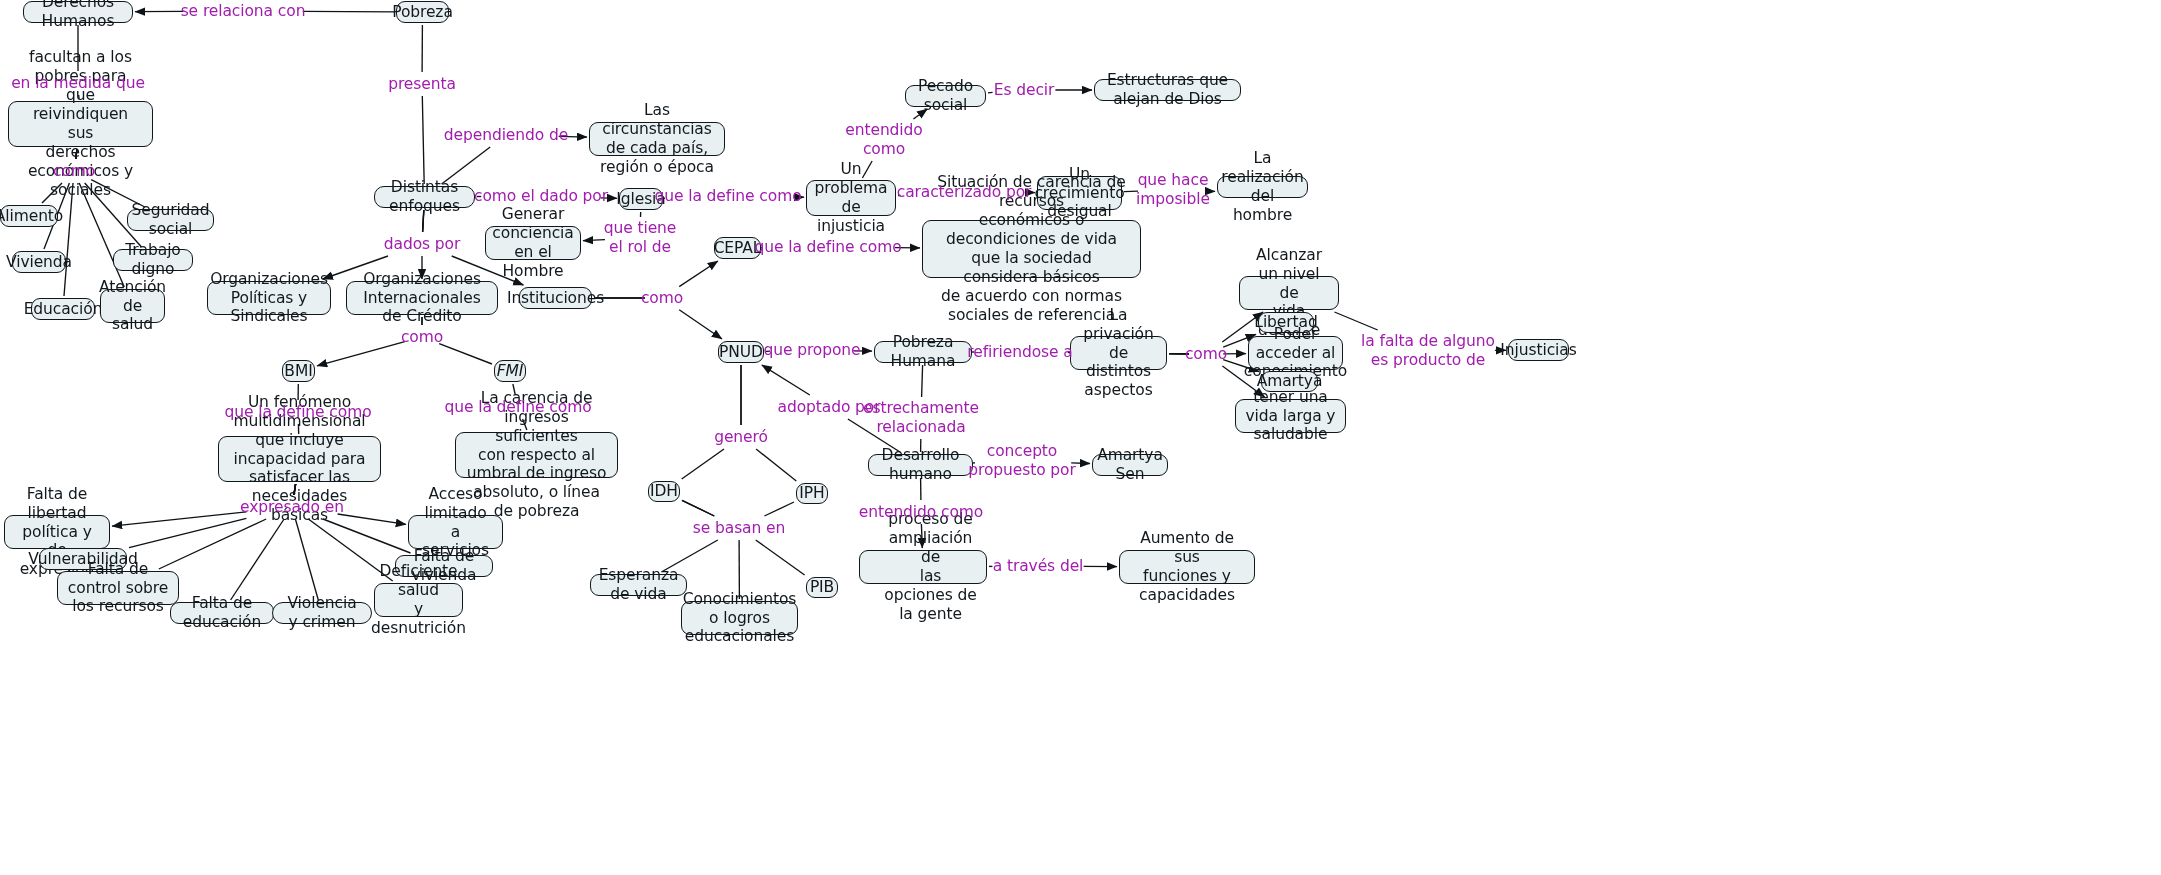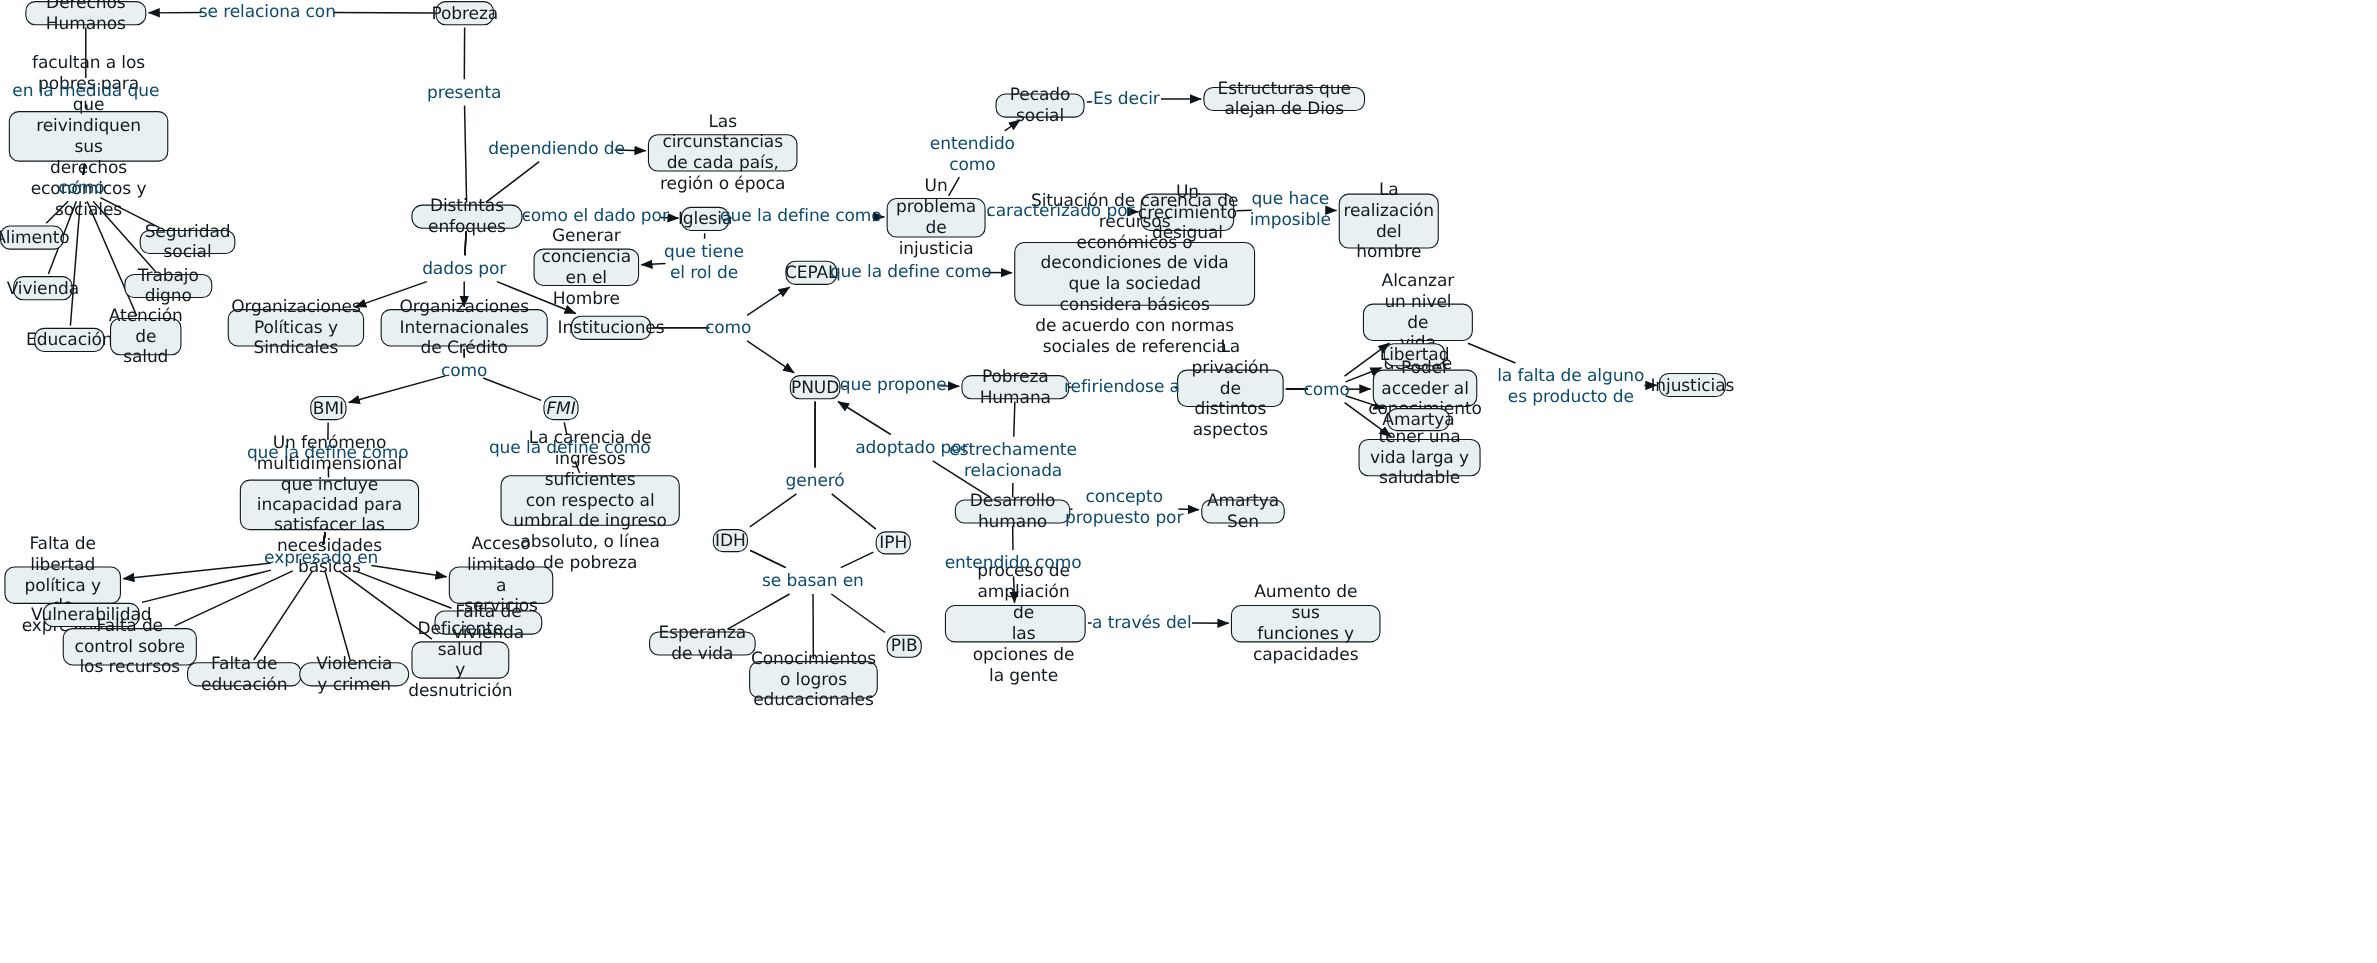--- a/index.html
+++ b/index.html
@@ -34,21 +34,21 @@
     text-align: center;
     display: flex;
     align-items: center;
     justify-content: center;
     padding: 3px 9px;
     white-space: pre-line;
     letter-spacing: -0.1px;
   }
   .linklabel {
     position: absolute;
-    color: #0c4a6e;
+    color: #a21caf;
     font-size: 15.5px;
     line-height: 1.2;
     text-align: center;
     white-space: pre-line;
     background: transparent;
     letter-spacing: -0.1px;
     transform: translate(-50%, -50%);
   }
 </style>
 </head>
@@ -213,21 +213,21 @@
       <div class="node" style="left: 374px; top: 583px; width: 89px; height: 34px;">Deficiente salud
 y desnutrición</div>
       <div class="node" style="left: 170px; top: 602px; width: 104px; height: 22px;">Falta de educación</div>
       <div class="node" style="left: 272px; top: 602px; width: 100px; height: 22px; border-radius: 11px;">Violencia y crimen</div>
       <div class="node" style="left: 905px; top: 85px; width: 81px; height: 22px;">Pecado social</div>
       <div class="node" style="left: 1094px; top: 79px; width: 147px; height: 22px;">Estructuras que alejan de Dios</div>
       <div class="node" style="left: 806px; top: 180px; width: 90px; height: 36px;">Un problema de
 injusticia</div>
       <div class="node" style="left: 1037px; top: 176px; width: 85px; height: 34px;">Un crecimiento
 desigual</div>
-      <div class="node" style="left: 1217px; top: 176px; width: 91px; height: 50px;">La realización del
+      <div class="node" style="left: 1217px; top: 176px; width: 91px; height: 22px;">La realización del
 hombre</div>
       <div class="node" style="left: 714px; top: 237px; width: 47px; height: 22px;">CEPAL</div>
       <div class="node" style="left: 922px; top: 220px; width: 219px; height: 58px;">Situación de carencia de recursos
 económicos o decondiciones de vida
 que la sociedad considera básicos
 de acuerdo con normas sociales de referencia</div>
       <div class="node" style="left: 1239px; top: 276px; width: 100px; height: 34px;">Alcanzar un nivel de
 vida decente</div>
       <div class="node" style="left: 1258px; top: 312px; width: 56px; height: 21px;">Libertad</div>
       <div class="node" style="left: 718px; top: 341px; width: 46px; height: 22px;">PNUD</div>

